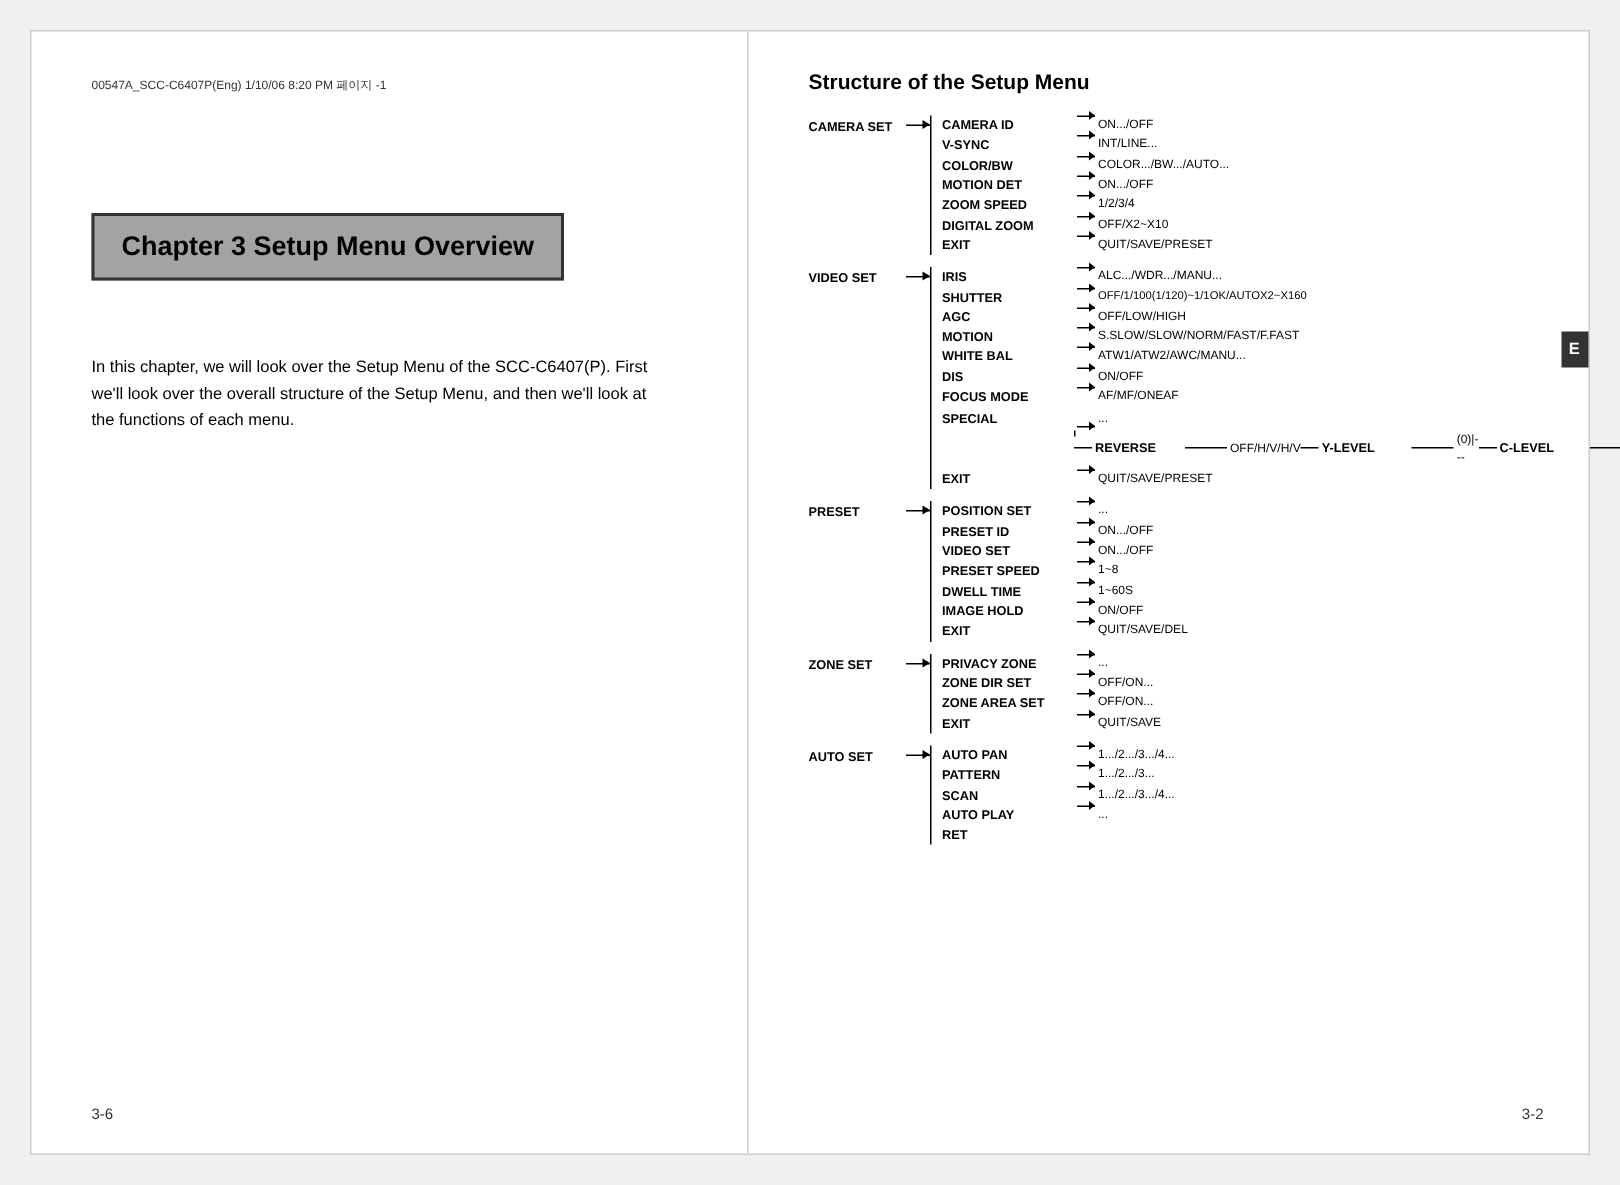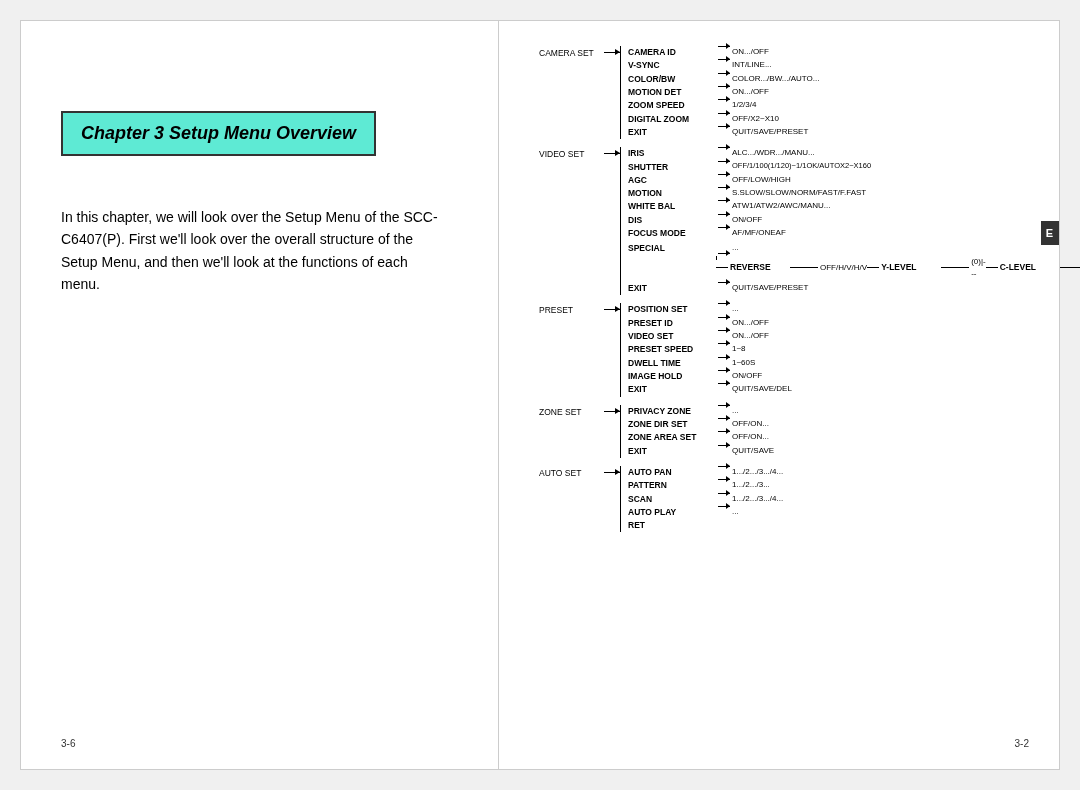--- a/index.html
+++ b/index.html
@@ -35,33 +35,32 @@
     }
     
     .page-meta {
       font-size: 8px;
       color: #333;
       margin-bottom: 20px;
     }
     
     .chapter-box {
       border: 2px solid #333;
-      background: #5eead4;
+      background: #a3a3a3;
       padding: 10px 18px;
       margin: 60px 0 30px 0;
       display: inline-block;
-      font-style: italic;
     }
     .chapter-box h2 {
       font-size: 18px;
       font-weight: bold;
       color: #000;
     }
     .chapter-intro {
-      font-size: 14px;
+      font-size: 11px;
       line-height: 1.6;
       color: #000;
       margin-top: 20px;
       max-width: 380px;
     }
     .page-number-left {
       position: absolute;
       bottom: 20px;
       left: 40px;
       font-size: 10px;
@@ -102,21 +101,21 @@
       font-size: 8.5px;
       color: #000;
       line-height: 1.45;
     }
     .section {
       margin-bottom: 8px;
       display: flex;
       align-items: flex-start;
     }
     .section-label {
-      font-weight: normal;
+      font-weight: bold;
       width: 65px;
       flex-shrink: 0;
       padding-top: 1px;
     }
     .item-row {
       display: flex;
       align-items: flex-start;
       margin-bottom: 1px;
     }
     .item-name {
@@ -165,33 +164,35 @@
       align-items: center;
       margin-bottom: 1px;
     }
   </style>
 </head>
 <body>
 
 <div class="page-spread">
 
   <div class="left-page">
+    <div class="page-meta">00547A_SCC-C6407P(Eng)  1/10/06  8:20  PM  페이지 -1</div>
     
     <div class="chapter-box">
       <h2>Chapter 3  Setup Menu Overview</h2>
     </div>
     
     <p class="chapter-intro">In this chapter, we will look over the Setup Menu of the SCC-C6407(P). First we'll look over the overall structure of the Setup Menu, and then we'll look at the functions of each menu.</p>
     
     <div class="page-number-left">3-6</div>
   </div>
 
   <div class="right-page">
     <div class="e-tab">E</div>
 
+    <div class="structure-title">Structure of the Setup Menu</div>
 
     <div class="menu-tree">
 
       <div class="section">
         <div class="section-label">CAMERA SET</div>
         <div style="display:inline-block;width:16px;height:1px;background:#000;margin-top:6px;position:relative;flex-shrink:0;">
           <span style="position:absolute;right:0;top:-3px;border-left:5px solid #000;border-top:3px solid transparent;border-bottom:3px solid transparent;"></span>
         </div>
         <div class="vert-line-wrap">
           <div class="item-row">

